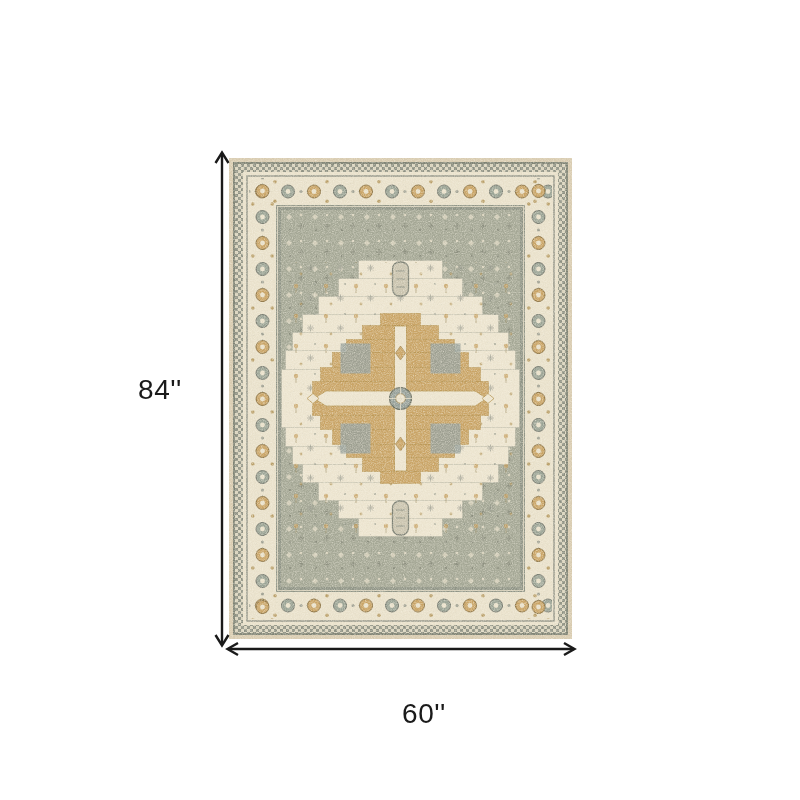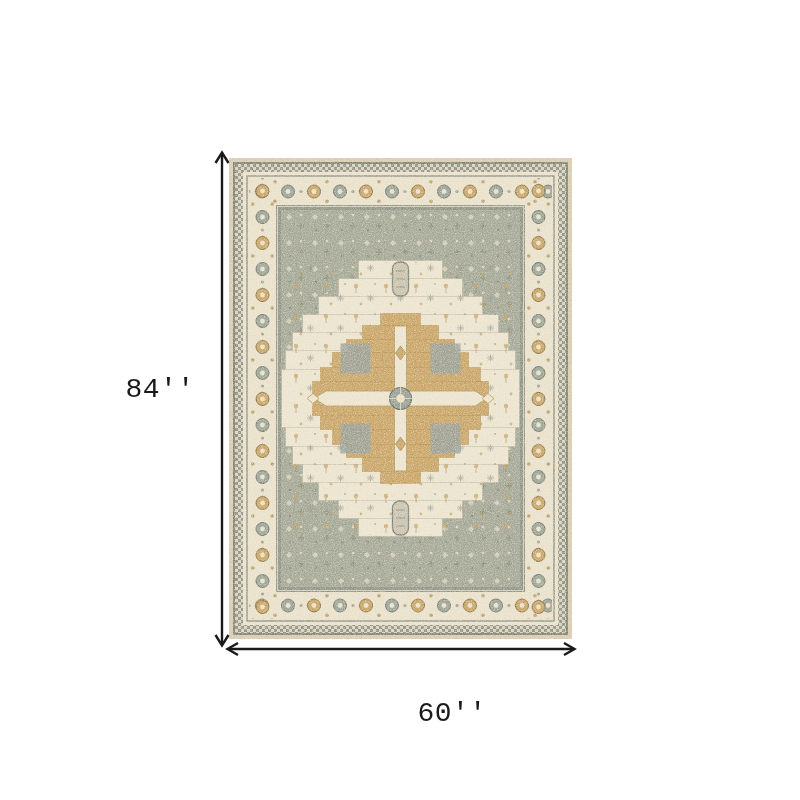--- a/index.html
+++ b/index.html
@@ -1,25 +1,25 @@
 <!DOCTYPE html>
 <html style="--page-bg: #ffffff; --ink: #1a1a1a; --rug-edge-tan: #d8cbb0; --rug-ivory: #e9e1cb; --rug-ivory-light: #ece4cf; --rug-field-sage: #a4a795; --rug-gold: #c9a466; --rug-gold-dark: #b3924f; --rug-gray-green: #8f9486; --rug-gray-blue: #96a09a; --rug-outline-dark: #6f7365;"><head>
 <meta charset="utf-8">
 <style>
   html,body{margin:0;padding:0;background:#fff;}
   .canvas{position:relative;width:641px;height:800px;background:var(--page-bg,#ffffff);overflow:hidden;
-          font-family:Liberation Mono, monospace;}
+          font-family:Liberation Sans, sans-serif;}
   .rug{position:absolute;left:229px;top:158px;width:343px;height:481px;}
   .dim{position:absolute;}
   .dim-v{left:212px;top:148px;width:20px;height:502px;}
   .dim-h{left:220px;top:640px;width:362px;height:18px;}
   .dim-label{position:absolute;color:var(--ink,#1a1a1a);font-size:28px;font-weight:500;
              text-align:center;letter-spacing:0.5px;}
   .label-h{left:110px;top:374px;width:100px;height:32px;line-height:32px;}
-  .label-w{left:400px;top:698px;width:104px;height:32px;line-height:32px;}
+  .label-w{left:372px;top:698px;width:104px;height:32px;line-height:32px;}
   .arrow-line{stroke:var(--ink,#1a1a1a);stroke-width:2.4;fill:none;}
   
   .c-tan{fill:var(--rug-edge-tan,#d8cbb0);} .c-dark{fill:var(--rug-gray-green,#8f9486);}
   .c-ivory{fill:var(--rug-ivory,#e9e1cb);} .c-ivory2{fill:var(--rug-ivory-light,#ece4cf);}
   .c-field{fill:var(--rug-field-sage,#a4a795);} .c-gold{fill:var(--rug-gold,#c9a466);}
   .c-grayblue{fill:var(--rug-gray-blue,#96a09a);}
   .step{stroke:#9fa392;stroke-width:0.7;stroke-opacity:0.55;}
   .gstep{stroke:var(--rug-gold-dark,#b3924f);stroke-width:0.8;stroke-opacity:0.7;}
 </style>
 </head>

